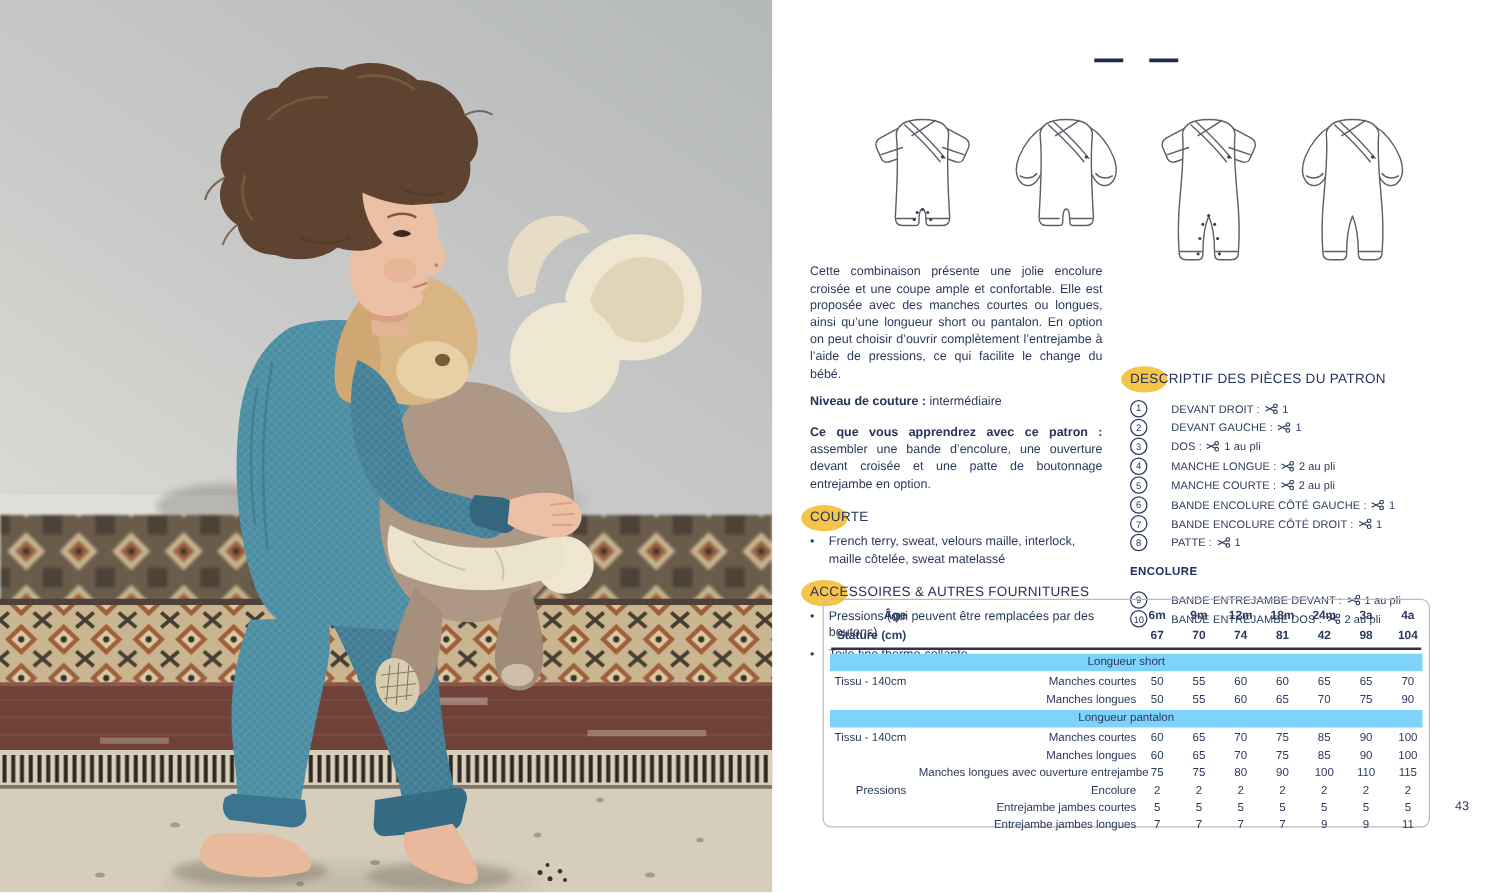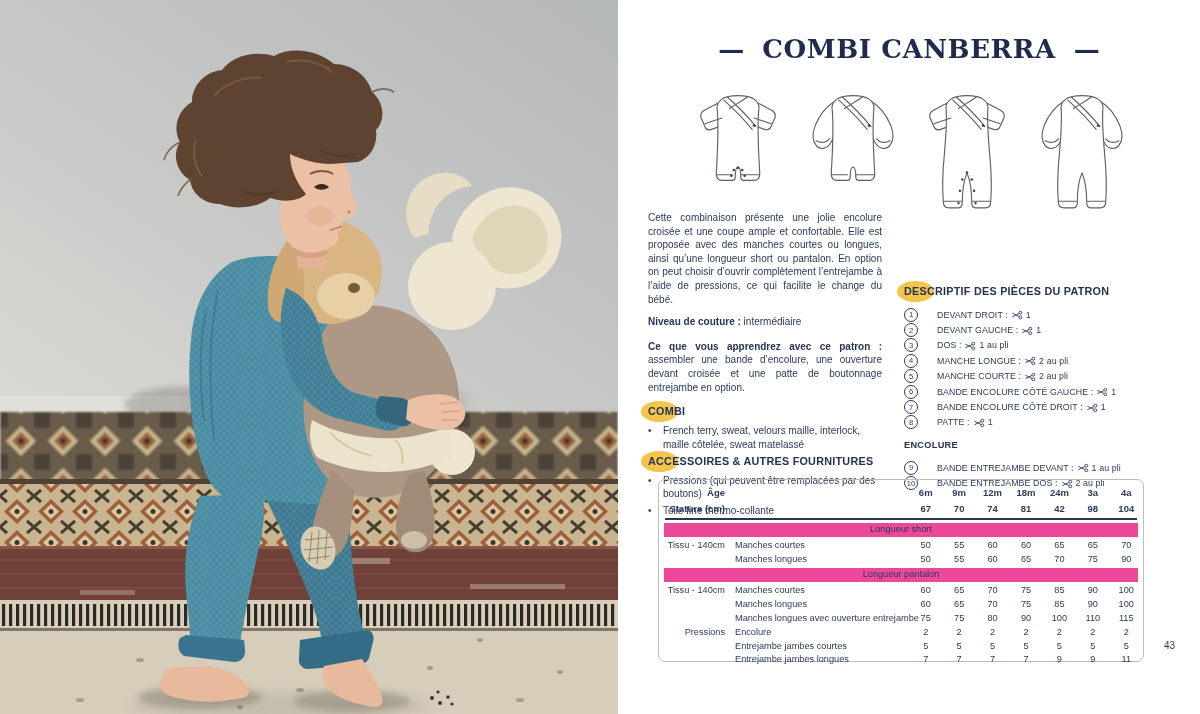--- a/index.html
+++ b/index.html
@@ -20,43 +20,43 @@
   .td{width:104px;height:138px;}
 
   .cols{position:absolute;top:211px;left:30px;width:526px;display:flex;gap:22px;}
   .col-left{width:234px;}
   .col-right{width:254px;padding-top:72px;box-sizing:border-box;}
 
   .desc{font-size:10px;line-height:13.6px;text-align:justify;margin:0 0 9px;}
   .kv{font-size:10px;line-height:13.6px;margin:0 0 11px;text-align:justify;}
   .kv b{font-weight:700;color:#26335A;}
 
-  .hl{position:relative;margin:2px 0 7px;font-size:10.8px;font-weight:700;letter-spacing:.25px;color:#24325A;}
+  .hl{position:relative;margin:14px 0 7px;font-size:10.8px;font-weight:400;letter-spacing:.25px;color:#24325A;}
   .hl::before{content:"";position:absolute;left:-7px;top:-4px;width:37px;height:21px;background:#F5C54B;border-radius:50%;}
   .hl span{position:relative;}
 
   ul.blist{list-style:none;margin:0 0 4px;padding:0;font-size:10px;line-height:13.4px;}
   ul.blist li{display:flex;gap:8px;margin-bottom:3px;}
   .blt{flex:none;width:7px;}
 
   ol.pieces{list-style:none;margin:10px 0 0;padding:0;font-size:8.8px;color:#2B3A5C;}
   ol.pieces li{display:flex;align-items:center;height:15.4px;}
   .num{flex:none;width:12px;height:12px;border:1px solid #2B3A5C;border-radius:50%;font-size:7.6px;display:flex;align-items:center;justify-content:center;margin-right:19px;}
-  .plabel{display:flex;align-items:center;gap:3px;letter-spacing:.1px;white-space:nowrap;}
+  .plabel{display:flex;align-items:flex-start;gap:3px;letter-spacing:.1px;white-space:nowrap;}
   .sc{width:12px;height:9px;transform:translateY(.5px);}
   .optional{font-size:9.2px;font-weight:700;letter-spacing:.3px;margin:10px 0 3px;color:#24325A;}
 
   .size-table{position:absolute;left:40px;top:479px;width:486px;height:183px;border:1px solid #BCBCB9;border-radius:7px;box-sizing:border-box;padding:5px 0 16px;font-size:9.2px;}
   .trow{display:grid;grid-template-columns:76px 174px repeat(7,1fr);height:13.8px;align-items:center;}
   .trow.hdr{font-weight:700;height:15.5px;font-size:9.5px;}
   .tg{text-align:right;padding-right:10px;white-space:nowrap;}
-  .tl{text-align:left;white-space:nowrap;}
+  .tl{text-align:right;white-space:nowrap;}
   .tv{text-align:center;}
   .trule{border-top:2px solid #2B3550;margin:2px 6px 3px;}
-  .tband{background:#ec4899;text-align:center;height:13.5px;line-height:13.5px;margin:2px 5px;font-size:9.2px;}
+  .tband{background:#7dd3fc;text-align:center;height:13.5px;line-height:13.5px;margin:2px 5px;font-size:9.2px;}
 
   .pagenum{position:absolute;left:546px;top:640px;font-size:10px;color:#2B3A5C;}
 </style>
 </head>
 <body>
 
 <div class="stage">
 
   <div class="photo">
     <svg width="618" height="714" viewBox="0 0 618 714">
@@ -221,21 +221,20 @@
           <path d="M180,142 C172,146 166,152 164,160 M192,178 C184,184 180,190 178,196 M372,92 C380,88 388,88 394,92" stroke="#6B4F38" stroke-width="1.6" fill="none" opacity="0.8"></path>
         </g>
       </g>
     </svg>
   </div>
 
   <div class="page">
 
     <div class="title-row">
       <span class="dash">—</span>
-      <h1>COMBI CANBERRA</h1>
       <span class="dash">—</span>
     </div>
 
     <div class="drawings">
 
       <svg class="td" viewBox="0 0 110 140">
         <g fill="#fff" stroke="#5A5F68" stroke-width="1.2" stroke-linejoin="round" stroke-linecap="round">
           <path d="M36,16 L19,25 C16,27 15,30 16,33 L20,42 C21,45 24,46 27,45 L41,40 Z"></path>
           <path d="M74,16 L91,25 C94,27 95,30 94,33 L90,42 C89,45 86,46 83,45 L69,40 Z"></path>
           <path d="M38,13 C45,8 65,8 72,13 C76,16 78,19 77,24 C75,46 77,72 78,92 C78,97 76,99 72,99 L61,99 C59,99 58,98 58,96 C58,90 57,85 55,85 C53,85 52,90 52,96 C52,98 51,99 49,99 L38,99 C34,99 32,97 32,92 C33,72 35,46 33,24 C32,19 34,16 38,13 Z"></path>
@@ -298,21 +297,21 @@
           </g>
       </svg>
     </div>
 
     <div class="cols">
       <div class="col-left">
         <p class="desc">Cette combinaison présente une jolie encolure croisée et une coupe ample et confortable. Elle est proposée avec des manches courtes ou longues, ainsi qu’une longueur short ou pantalon. En option on peut choisir d’ouvrir complètement l’entrejambe à l’aide de pressions, ce qui facilite le change du bébé.</p>
         <p class="kv"><b>Niveau de couture :</b> <span>intermédiaire</span></p>
         <p class="kv"><b>Ce que vous apprendrez avec ce patron :</b> <span>assembler une bande d’encolure, une ouverture devant croisée et une patte de boutonnage entrejambe en option.</span></p>
 
-        <h3 class="hl"><span>COMBI</span></h3>
+        <h3 class="hl"><span>COURTE</span></h3>
         <ul class="blist">
           <li>
               <span class="blt">•</span>
               <span>French terry, sweat, velours maille, interlock, maille côtelée, sweat matelassé</span>
             </li>
         </ul>
 
         <h3 class="hl"><span>ACCESSOIRES &amp; AUTRES FOURNITURES</span></h3>
         <ul class="blist">
           <li>

